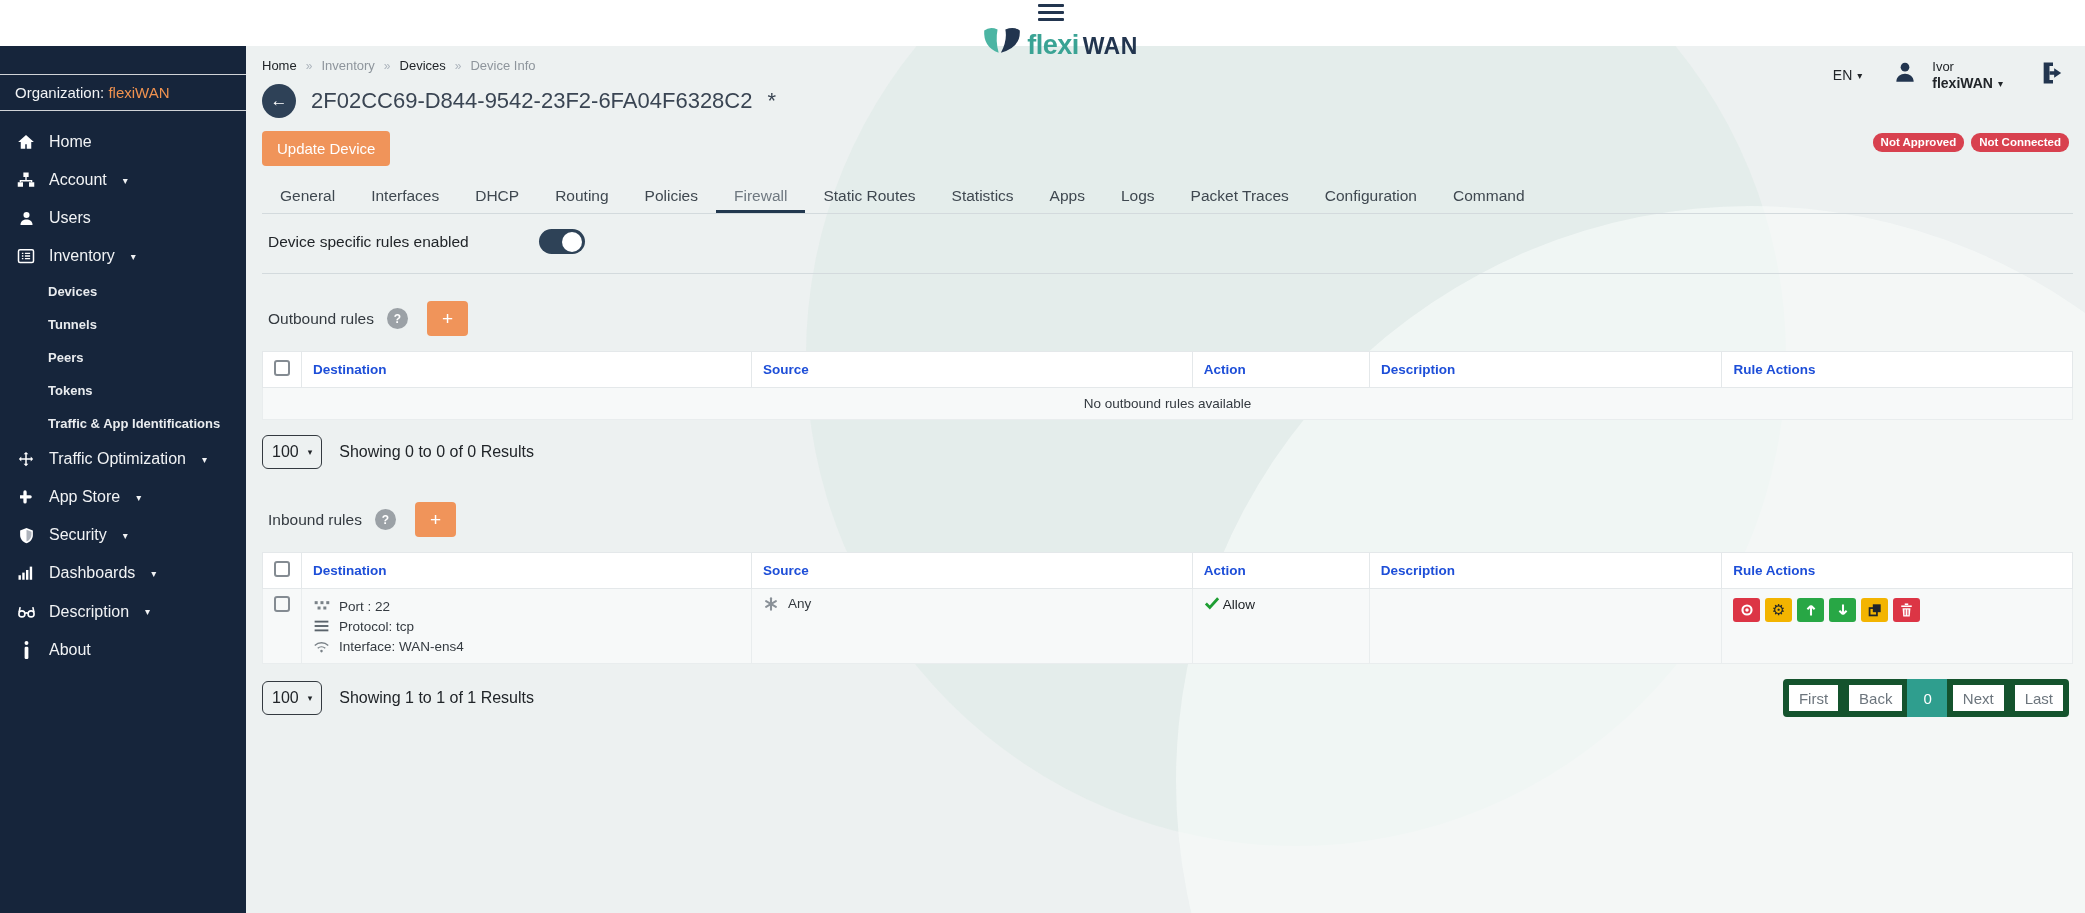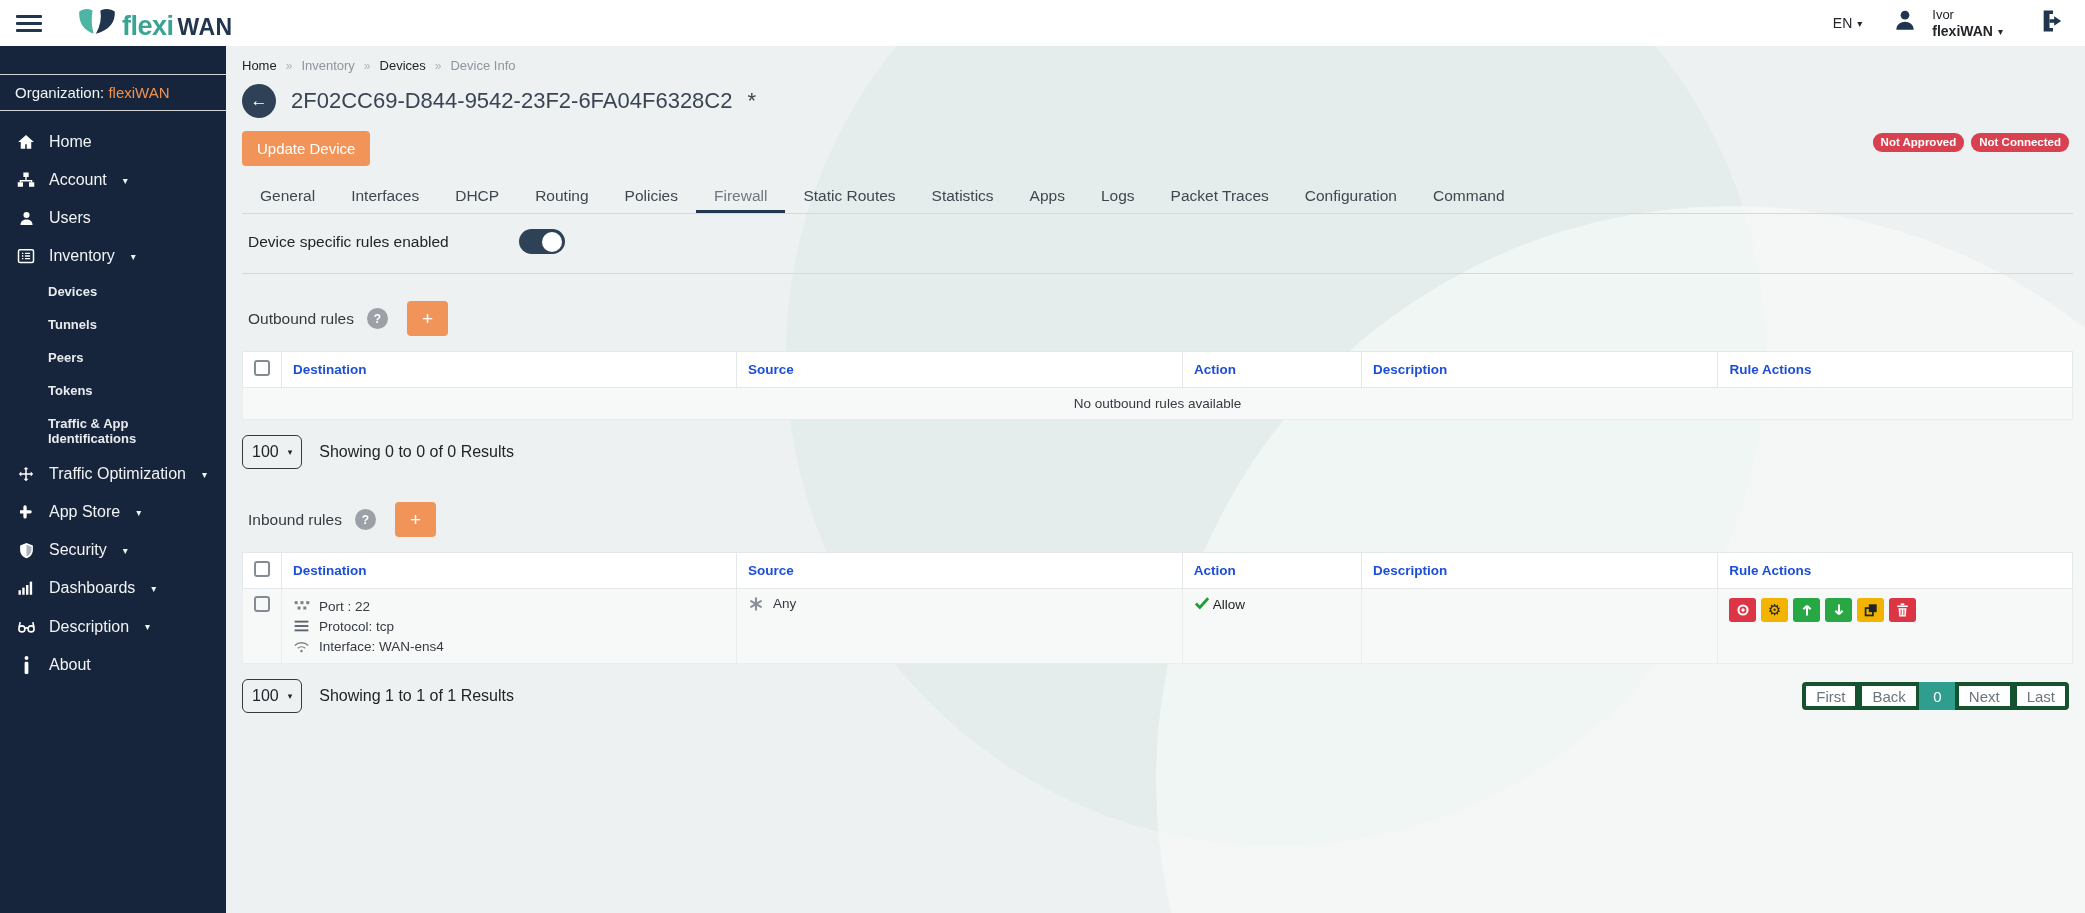--- a/index.html
+++ b/index.html
@@ -1,37 +1,37 @@
 <!DOCTYPE html>
 <html><head>
 <meta charset="utf-8">
 <style>
   * { box-sizing: border-box; margin: 0; padding: 0; }
   html,body { width:2085px; height:913px; overflow:hidden; }
   body { font-family:"Liberation Sans","DejaVu Sans",sans-serif; background:#ffffff; color:#343a40; }
 
   
-  .topbar { height:46px; background:#ffffff; display:flex; align-items:center; position:relative; z-index:10; }
+  .topbar { height:46px; background:#ffffff; display:flex; align-items:center; position:relative; z-index:10;flex-direction:column; }
   .hamburger { width:26px; margin-left:16px; cursor:pointer; }
   .hamburger div { height:3px; background:#22354f; margin:4px 0; border-radius:1px; }
   .logo { display:flex; align-items:flex-end; margin-left:34px; gap:4px; }
   .logo svg { width:42px; height:30px; }
   .logo-flexi { font-size:27px; font-weight:bold; color:#3aa394; letter-spacing:-0.5px; line-height:1; }
   .logo-wan { font-size:23px; font-weight:bold; color:#22354f; letter-spacing:0.5px; line-height:1.08; }
   .topbar-right { margin-left:auto; display:flex; align-items:center; gap:30px; margin-right:18px; }
   .lang { font-size:14px; color:#212529; display:flex; align-items:center; gap:5px; cursor:pointer; }
   .userbox { display:flex; align-items:flex-start; gap:14px; cursor:pointer; }
   .user-name { font-size:13px; color:#212529; line-height:1.25; }
   .user-org { font-size:14px; font-weight:bold; color:#212529; display:flex; gap:5px; align-items:center; }
   .caret { font-size:10px; color:#212529; }
   .logout { cursor:pointer; margin-left:6px; }
 
   
   .app { display:flex; height:867px; }
-  .sidebar { width:226px; flex-shrink:0; background:#16253b; color:#f1f3f5; padding-top:28px; }
+  .sidebar { width:246px; flex-shrink:0; background:#16253b; color:#f1f3f5; padding-top:28px; }
   .main { flex:1; position:relative; background:#edf1f1; overflow:hidden; }
   .bg-circle { position:absolute; border-radius:50%; z-index:0; }
   .bg-c1 { width:980px; height:980px; left:560px; top:-180px; background:rgba(221,234,229,0.55); }
   .bg-c2 { width:1150px; height:1150px; left:930px; top:160px; background:rgba(248,251,250,0.6); }
   .main-inner { position:relative; z-index:1; padding:12px 12px 0 16px; }
 
   
   .org-row { border-top:1px solid rgba(255,255,255,0.8); border-bottom:1px solid rgba(255,255,255,0.8); padding:9px 15px; font-size:15px; }
   .org-name { color:#f0924f; }
   .nav { padding-top:12px; }
@@ -90,21 +90,21 @@
   .gear-glyph { font-family:"DejaVu Sans",sans-serif; font-size:15px; color:#212529; line-height:1; }
 
   
   .pager-row { display:flex; align-items:center; gap:17px; margin-top:15px; }
   .pager-row.split { justify-content:space-between; }
   .pager-left { display:flex; align-items:center; gap:17px; }
   .page-size { display:flex; align-items:center; gap:9px; border:1px solid #343a40; border-radius:6px; padding:7px 9px; font-size:16px; color:#212529; cursor:pointer; background:transparent; }
   .page-size .caret { font-size:9px; }
   .results { font-size:16px; color:#212529; }
   .pagination { display:flex; margin-right:4px; }
-  .pg-btn { min-width:47px; height:28px; background:#fff; border:4px solid #14532d; color:#6c757d; font-size:15px; display:flex; align-items:center; justify-content:center; margin-left:-1px; cursor:pointer; padding:0 10px; }
+  .pg-btn { min-width:47px; height:38px; background:#fff; border:6px solid #14532d; color:#6c757d; font-size:15px; display:flex; align-items:center; justify-content:center; margin-left:-1px; cursor:pointer; padding:0 10px; }
   .pg-btn:first-child { border-radius:4px 0 0 4px; }
   .pg-btn:last-child { border-radius:0 4px 4px 0; }
   .pg-btn.active { background:#2f9e8e; border-color:#2f9e8e; color:#fff; min-width:37px; }
 </style>
 </head>
 <body>
 
 <div class="topbar">
   <div class="hamburger">
       <div></div>

